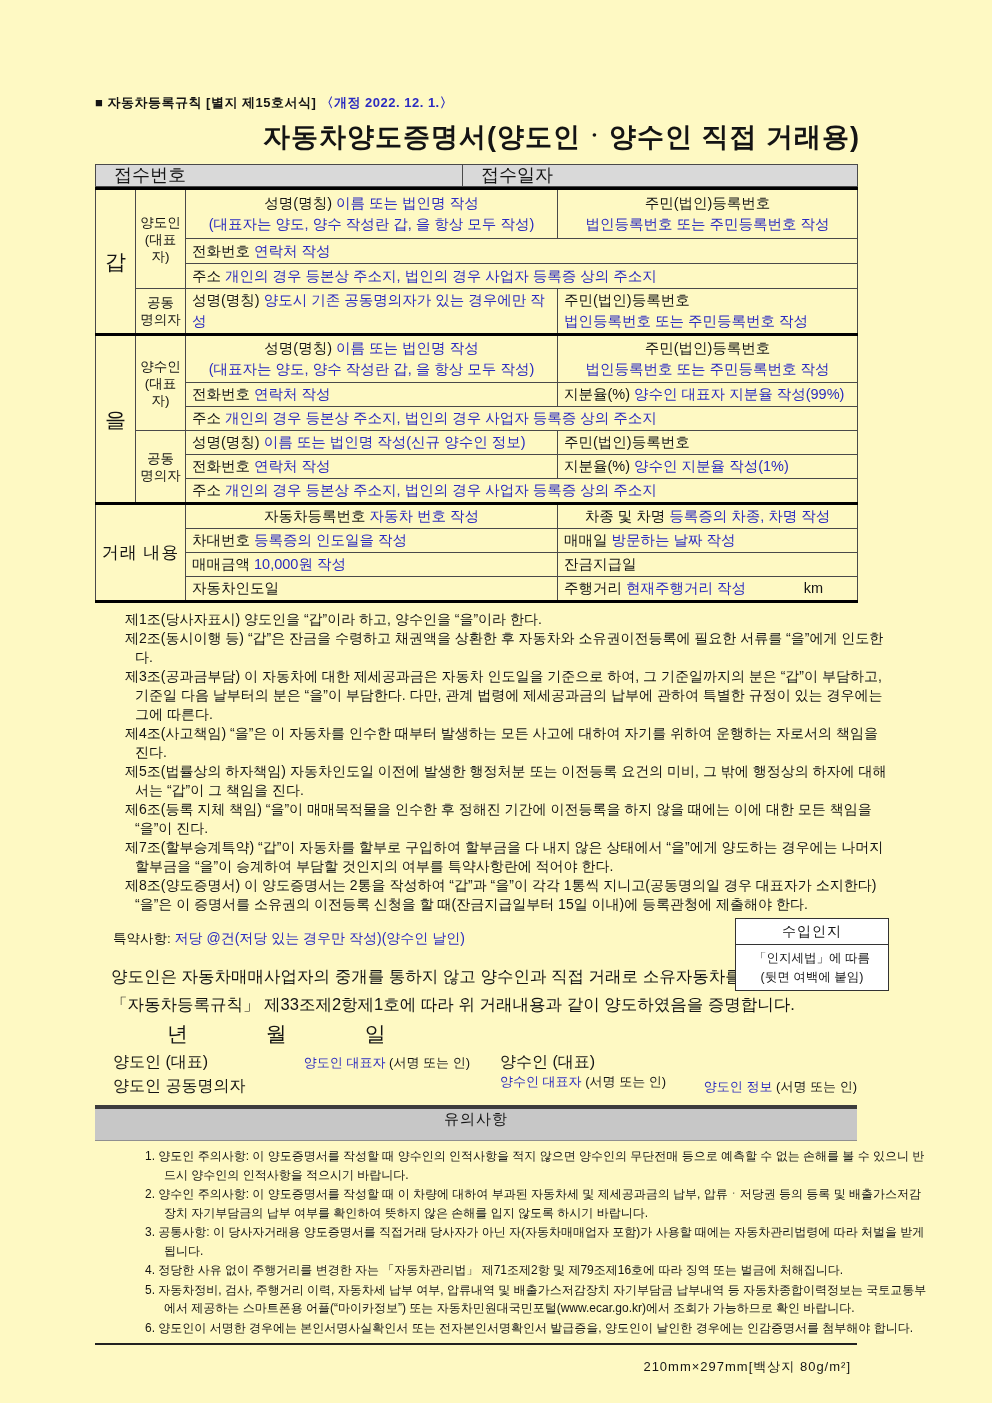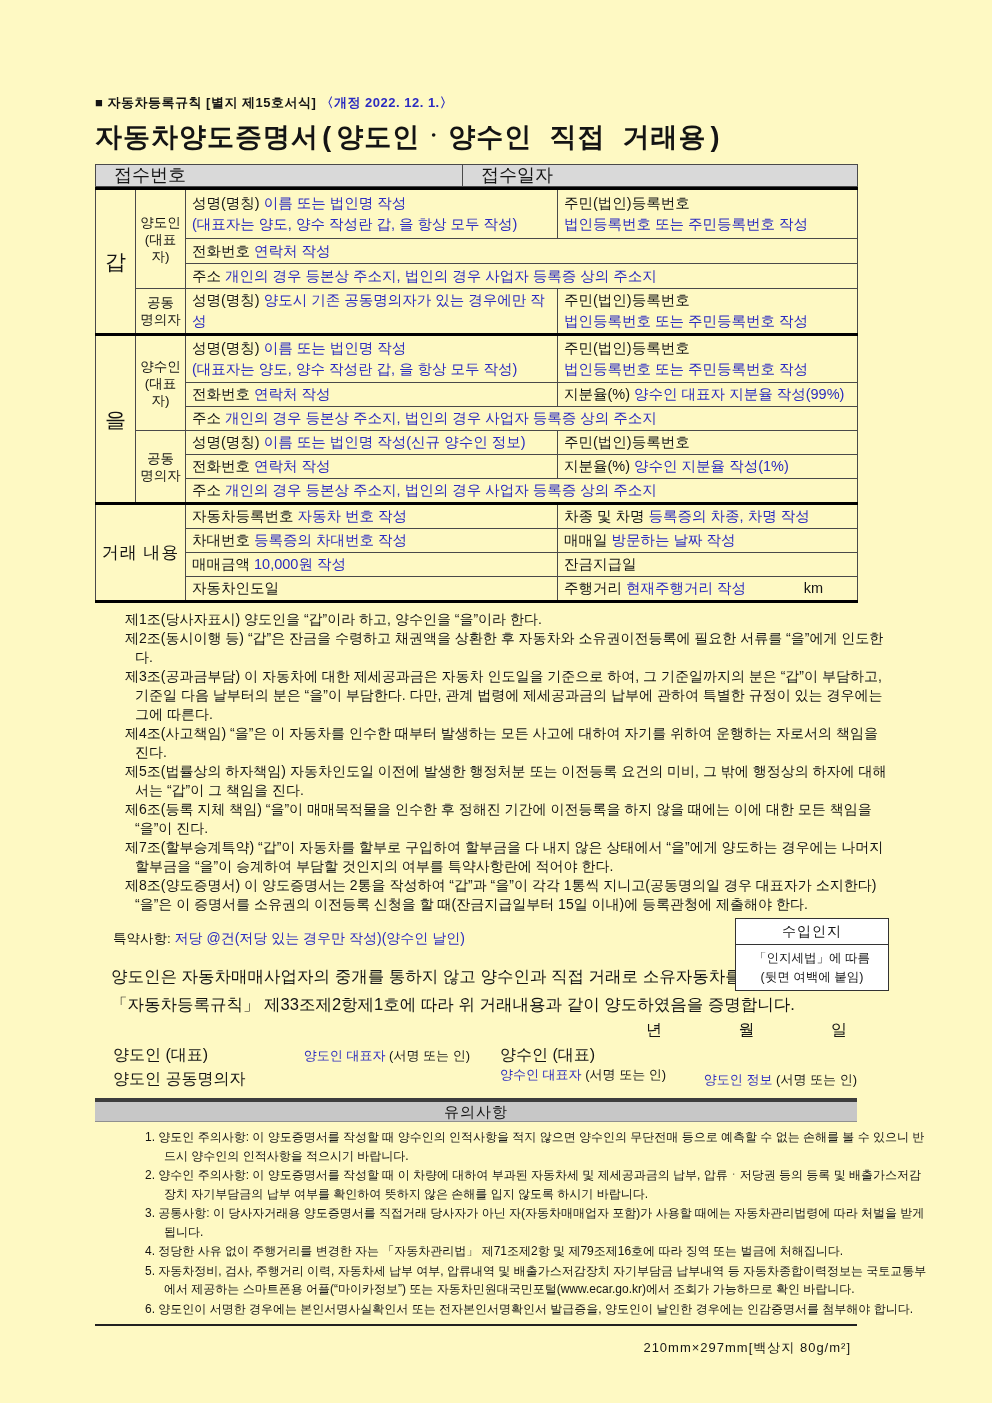--- a/index.html
+++ b/index.html
@@ -8,29 +8,29 @@
   body {
     width:992px; height:1403px; background:#ffffff; color:var(--ink);
     font-family:"Liberation Sans","DejaVu Sans",sans-serif;
   }
   .page { position:relative; width:992px; height:1403px; overflow:hidden; background:#fef9c3; }
   .content { position:absolute; left:95px; top:94px; width:765px; }
 
   .note-line { font-size:13px; font-weight:bold; letter-spacing:.5px; white-space:nowrap; }
   .note-line .rev { color:var(--blue); }
 
-  .title { margin:7px 0 0 0; text-align:left; font-size:27px; font-weight:bold; letter-spacing:1px;font-family:Liberation Mono, monospace; }
+  .title { margin:7px 0 0 0; text-align:right; font-size:27px; font-weight:bold; letter-spacing:1px; }
 
   table { border-collapse:collapse; table-layout:fixed; width:762px; }
   td { border:1px solid var(--line); padding:1px 6px; font-size:14.5px; line-height:21px; vertical-align:middle; overflow:hidden; }
   .receipt { margin-top:9px; }
   .receipt td { background:#d9d9d9; height:21px; font-size:18px; padding:0 18px; }
 
   .main { border-bottom:3px solid var(--thick); }
-  tr.thick td { border-top:3px solid var(--thick); }
+  tr.thick td { border-top:3px solid var(--thick);text-align:center; }
   td.sec-label { font-size:21px; text-align:center; padding:0; }
   td.sub-label { font-size:13.5px; text-align:center; line-height:17px; padding:2px 1px; }
   td.deal-label { font-size:17px; text-align:center; letter-spacing:1px; padding:0; }
   .k { color:var(--ink); }
   .v { color:var(--blue); }
   .cell-2l { line-height:21px; }
   .kmcell { display:flex; align-items:baseline; }
   .kmcell .km { margin-left:auto; margin-right:28px; }
 
   .articles { margin-top:7px; width:792px; font-size:14px; line-height:19px; }
@@ -41,33 +41,33 @@
     border:1px solid #333; background:#fff; text-align:center;
   }
   .stamp-box .stamp-title { border-bottom:1px solid #333; padding:4px 0 3px 0; font-size:14px; letter-spacing:1px; }
   .stamp-box .stamp-body { padding:4px 2px 3px 2px; font-size:12.5px; line-height:19px; }
 
   .special { margin:16px 0 0 18px; font-size:13.5px; }
   .special .v { font-size:14px; }
 
   .statement { margin:14px 0 0 16px; width:760px; font-size:16.5px; line-height:28px; }
 
-  .dateline { width:762px; margin-top:2px; text-align:right; padding-right:10px; font-size:16px; }
+  .dateline { width:762px; margin-top:2px; padding-right:10px; font-size:21px; }
   .dateline span { display:inline-block; margin-left:72px; }
 
   .sigs { width:762px; margin-top:4px; }
   .sigrow { display:flex; align-items:baseline; height:24px; }
   .sig-half { flex:1; display:flex; justify-content:space-between; align-items:baseline; padding-left:18px; }
   .sig-half.right { padding-left:30px;flex-direction:column; }
   .sig-label { font-size:16px; white-space:nowrap; }
   .sig-value { font-size:13px; white-space:nowrap; }
   .sig-value .v { color:var(--blue); }
 
   .notice-bar {
-    width:762px; margin-top:5px; height:24px; background:#c7c7c7;
+    width:762px; margin-top:5px; height:36px; background:#c7c7c7;
     border-top:4px solid #3d3d3d; border-bottom:1px solid #909090;
     text-align:center; font-size:15px; line-height:20px; letter-spacing:1px;
   }
   .notices { margin-top:6px; width:792px; font-size:12px; line-height:18.5px;margin-left:42px; }
   .notices p { margin:0 0 1px 0; padding-left:27px; text-indent:-19px; }
 
   .footer-rule { width:762px; border-top:2px solid #222; margin-top:6px; }
   .footer-text { width:762px; text-align:right; padding:13px 6px 0 0; font-size:13px; letter-spacing:1px; }
 </style>
 </head>
@@ -202,21 +202,21 @@
         <td class="deal-label" colspan="2" rowspan="4">거래 내용</td>
         <td>
           <span class="k">자동차등록번호</span> <span class="v">자동차 번호 작성</span>
         </td>
         <td>
           <span class="k">차종 및 차명</span> <span class="v">등록증의 차종, 차명 작성</span>
         </td>
       </tr>
       <tr style="height:24px">
         <td>
-          <span class="k">차대번호</span> <span class="v">등록증의 차대번호 작성</span>
+          <span class="k">차대번호</span> <span class="v">등록증의 인도일을 작성</span>
         </td>
         <td>
           <span class="k">매매일</span> <span class="v">방문하는 날짜 작성</span>
         </td>
       </tr>
       <tr style="height:24px">
         <td>
           <span class="k">매매금액</span> <span class="v">10,000원 작성</span>
         </td>
         <td>

